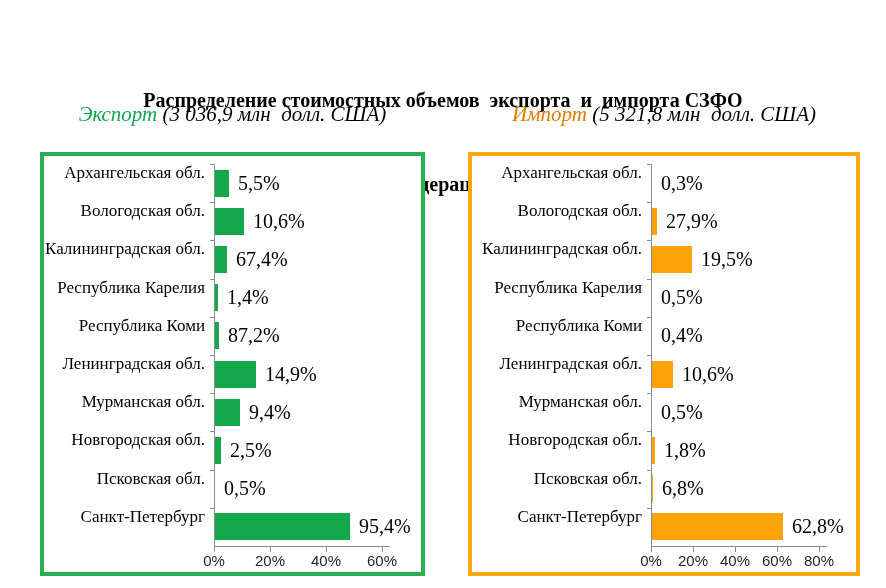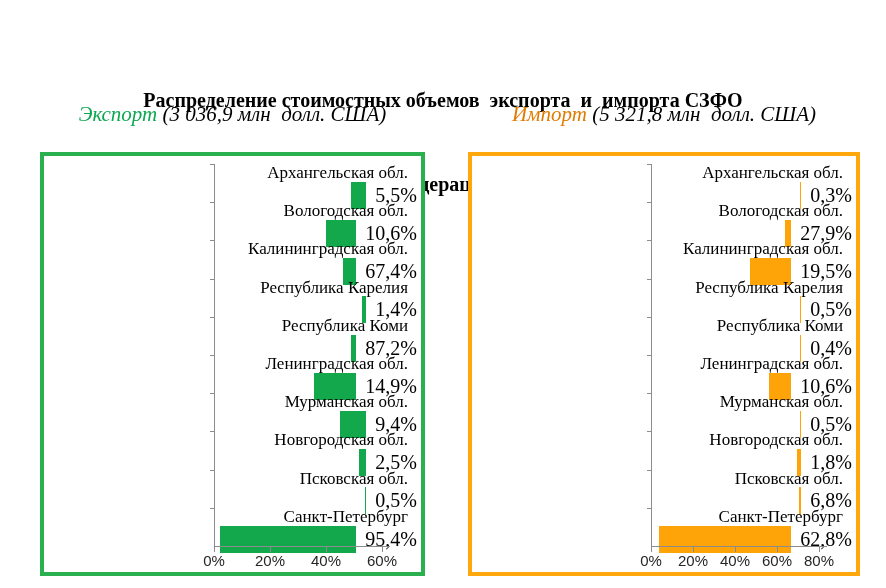--- a/index.html
+++ b/index.html
@@ -16,21 +16,21 @@
   .heading-export{left:40px;width:385px;text-align:center;}
   .heading-import{left:468px;width:392px;text-align:center;}
   .hname{font-weight:normal;}
   .panel{
     position:absolute;top:152px;height:424px;box-sizing:border-box;
     border:4px solid #000;background:#fff;
   }
   .panel-export{left:40px;width:385px;}
   .panel-import{left:468px;width:392px;}
   .rows{position:absolute;top:8px;left:0;right:4px;height:382px;}
-  .row{display:flex;align-items:flex-end;height:38.2px;flex-direction:column;}
+  .row{display:flex;align-items:flex-start;height:38.2px;}
   .cat{
     box-sizing:border-box;flex:none;padding-right:9px;text-align:right;
     font-size:17px;line-height:1.05;white-space:nowrap;
   }
   .plot{flex:1 1 auto;display:flex;align-items:center;height:100%;min-width:0;}
   .bar{height:27px;flex:none;}
   .val{margin-left:9px;font-size:20px;white-space:nowrap;}
   .vaxis{position:absolute;top:0;bottom:0;width:1px;background:#8c8c8c;}
   .cattick{position:absolute;width:5px;height:1px;background:#8c8c8c;}
   .xaxis{position:absolute;top:390px;left:0;right:0;height:28px;}

